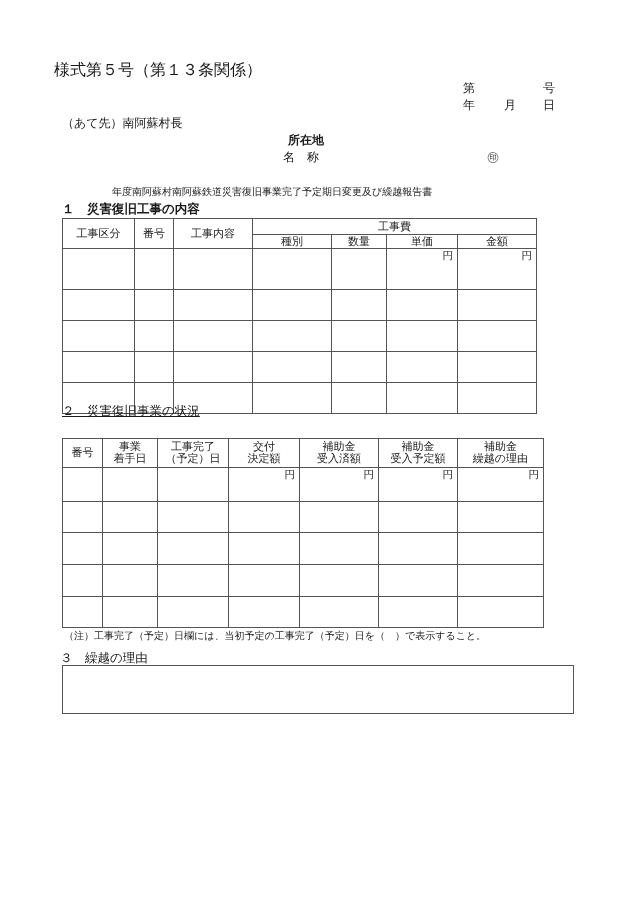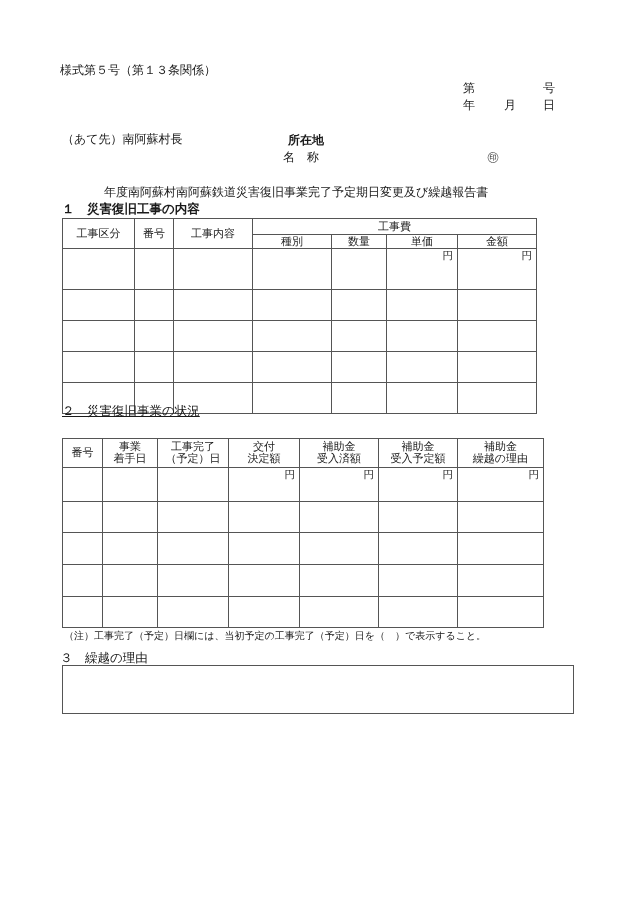--- a/index.html
+++ b/index.html
@@ -10,31 +10,31 @@
     body {
       width: 630px;
       height: 903px;
       position: relative;
       overflow: hidden;
       font-family: "DejaVu Serif", "Liberation Serif", serif;
       color: #1a1a1a;
       font-size: 12px;
     }
     .abs { position: absolute; white-space: nowrap; line-height: 14px; }
-    .form-number { left: 60px; top: 63px; font-size: 12px; }
+    .form-number { left: 54px; top: 63px; font-size: 16px; }
     .doc-no-label { left: 463px; top: 81px; }
     .doc-no-suffix { left: 543px; top: 81px; }
     .date-year { left: 463px; top: 98px; }
     .date-month { left: 504px; top: 98px; }
     .date-day { left: 543px; top: 98px; }
-    .addressee { left: 62px; top: 132px; }
+    .addressee { left: 62px; top: 116px; }
     .location-label { left: 288px; top: 133px; font-weight: bold; }
     .name-label { left: 283px; top: 150px; letter-spacing: 0px; }
     .seal { left: 487px; top: 150px; font-size: 12px; }
-    .doc-title { left: 104px; top: 185px; font-size: 12px; }
+    .doc-title { left: 112px; top: 185px; font-size: 10px; }
     .section-heading { font-size: 12.5px; }
     .sec1 { left: 62px; top: 202px; font-weight: bold; }
     .sec2 { left: 62px; top: 404px; text-decoration: underline; }
     .sec3 { left: 60px; top: 651px; font-family: Liberation Serif, serif; }
     .note { left: 64px; top: 629px; font-size: 10px; }
 
     table.grid {
       position: absolute;
       border-collapse: collapse;
       table-layout: fixed;

